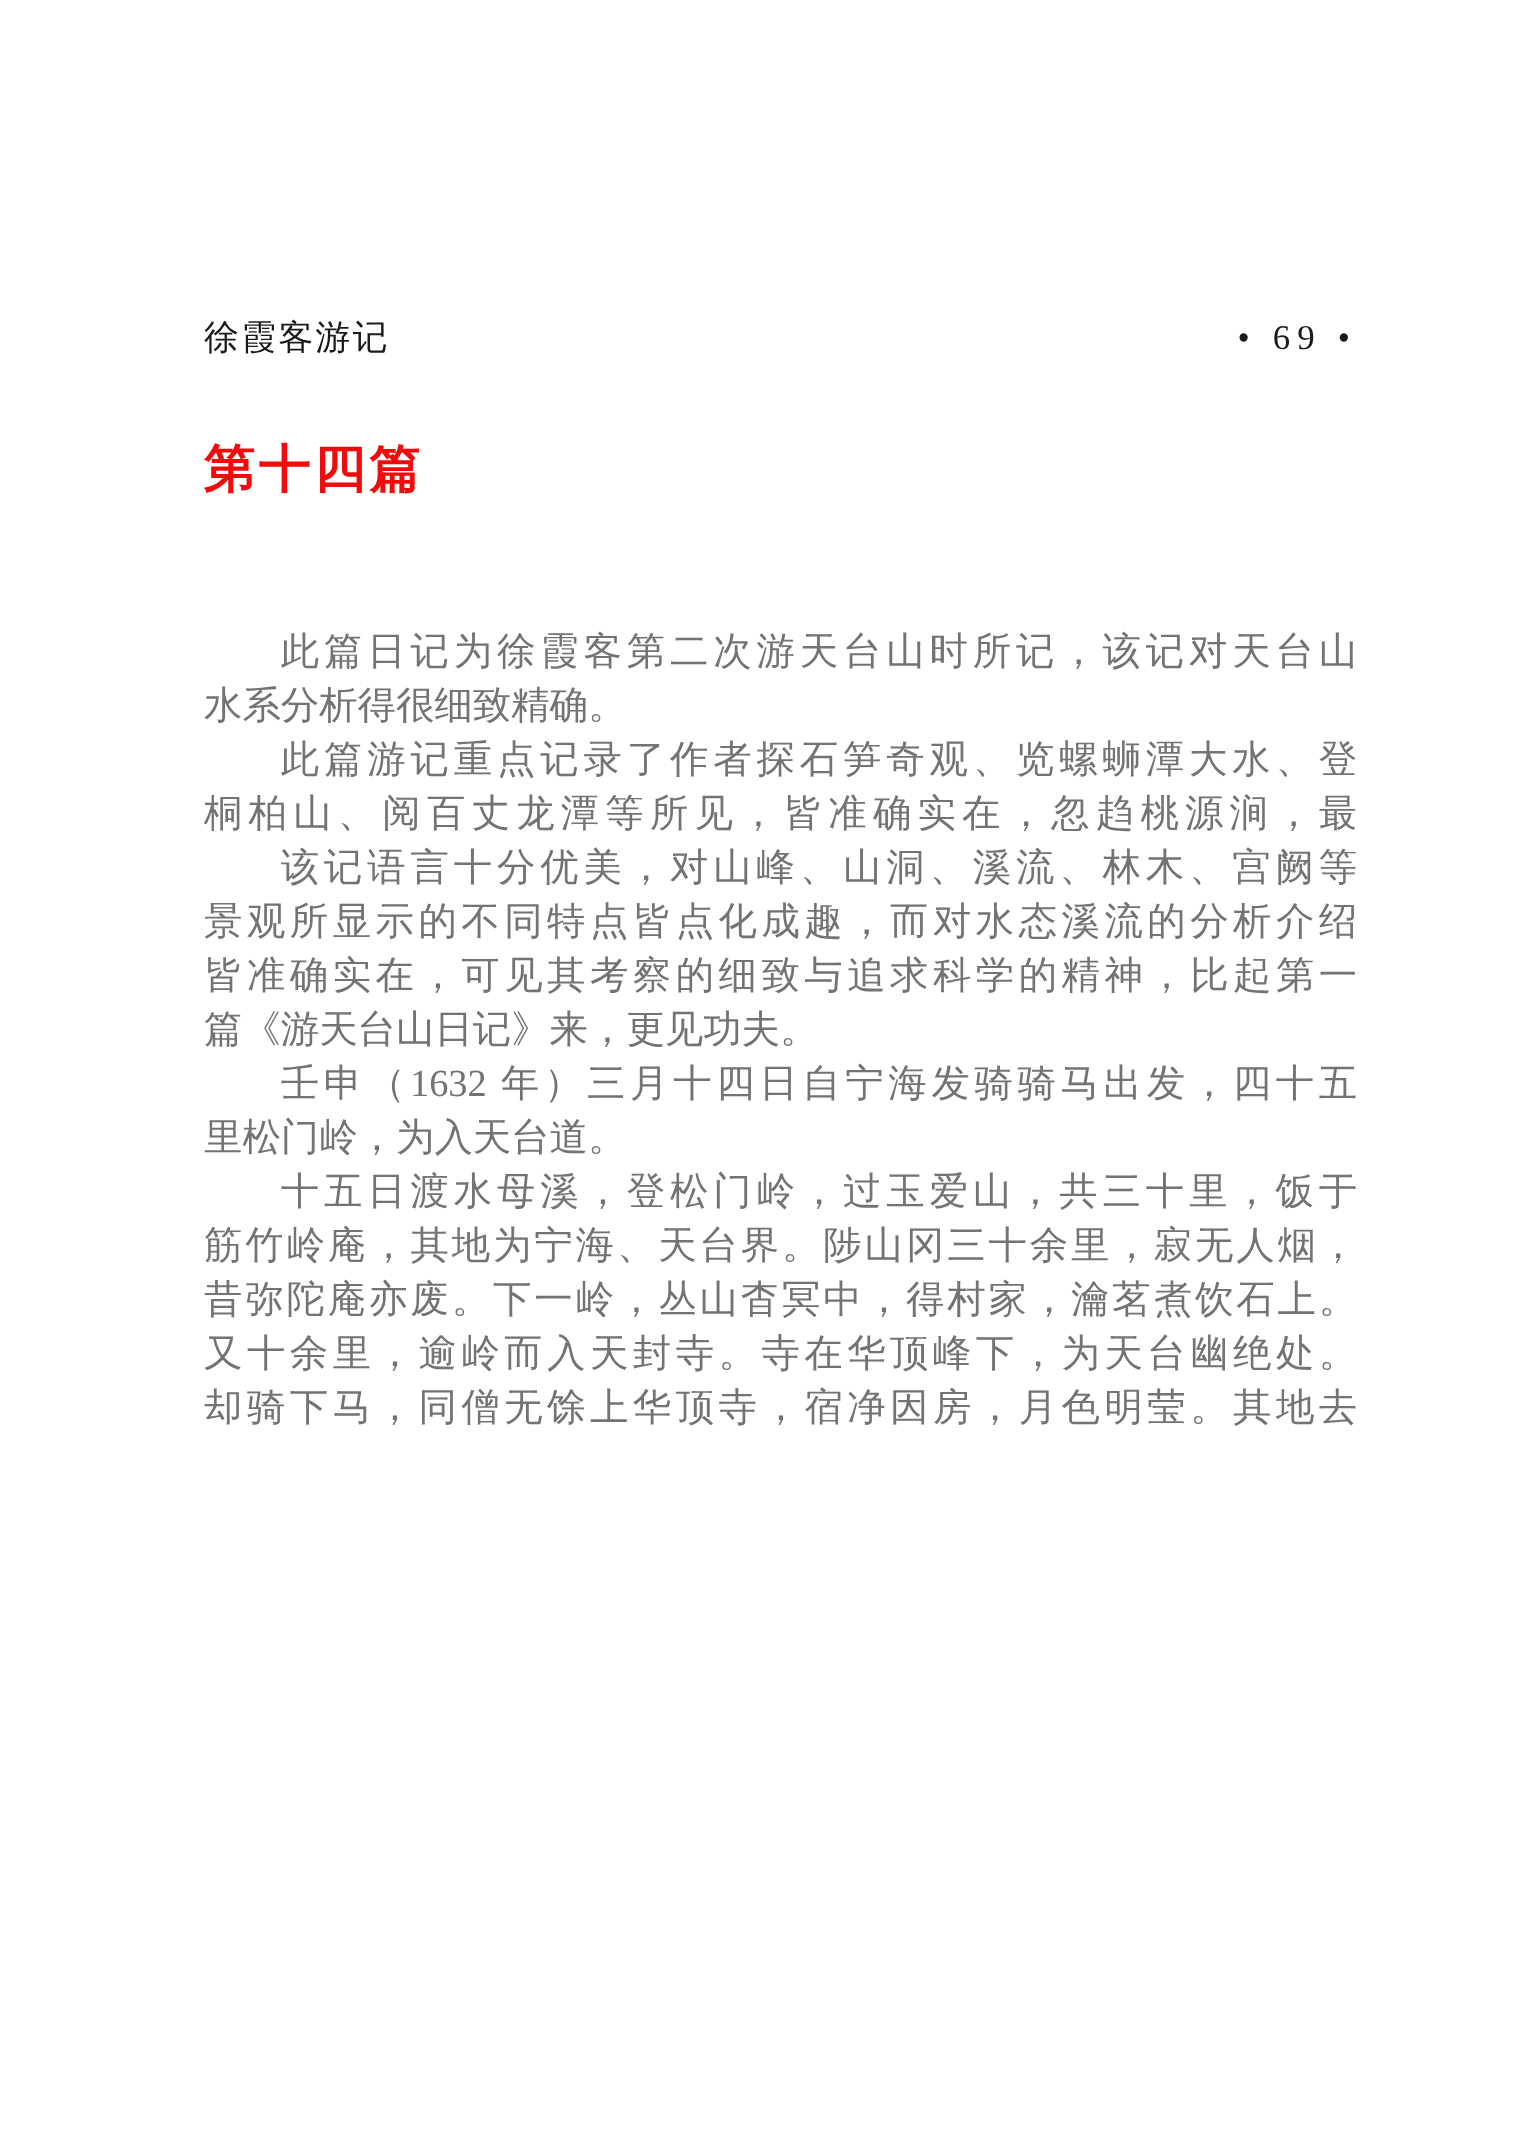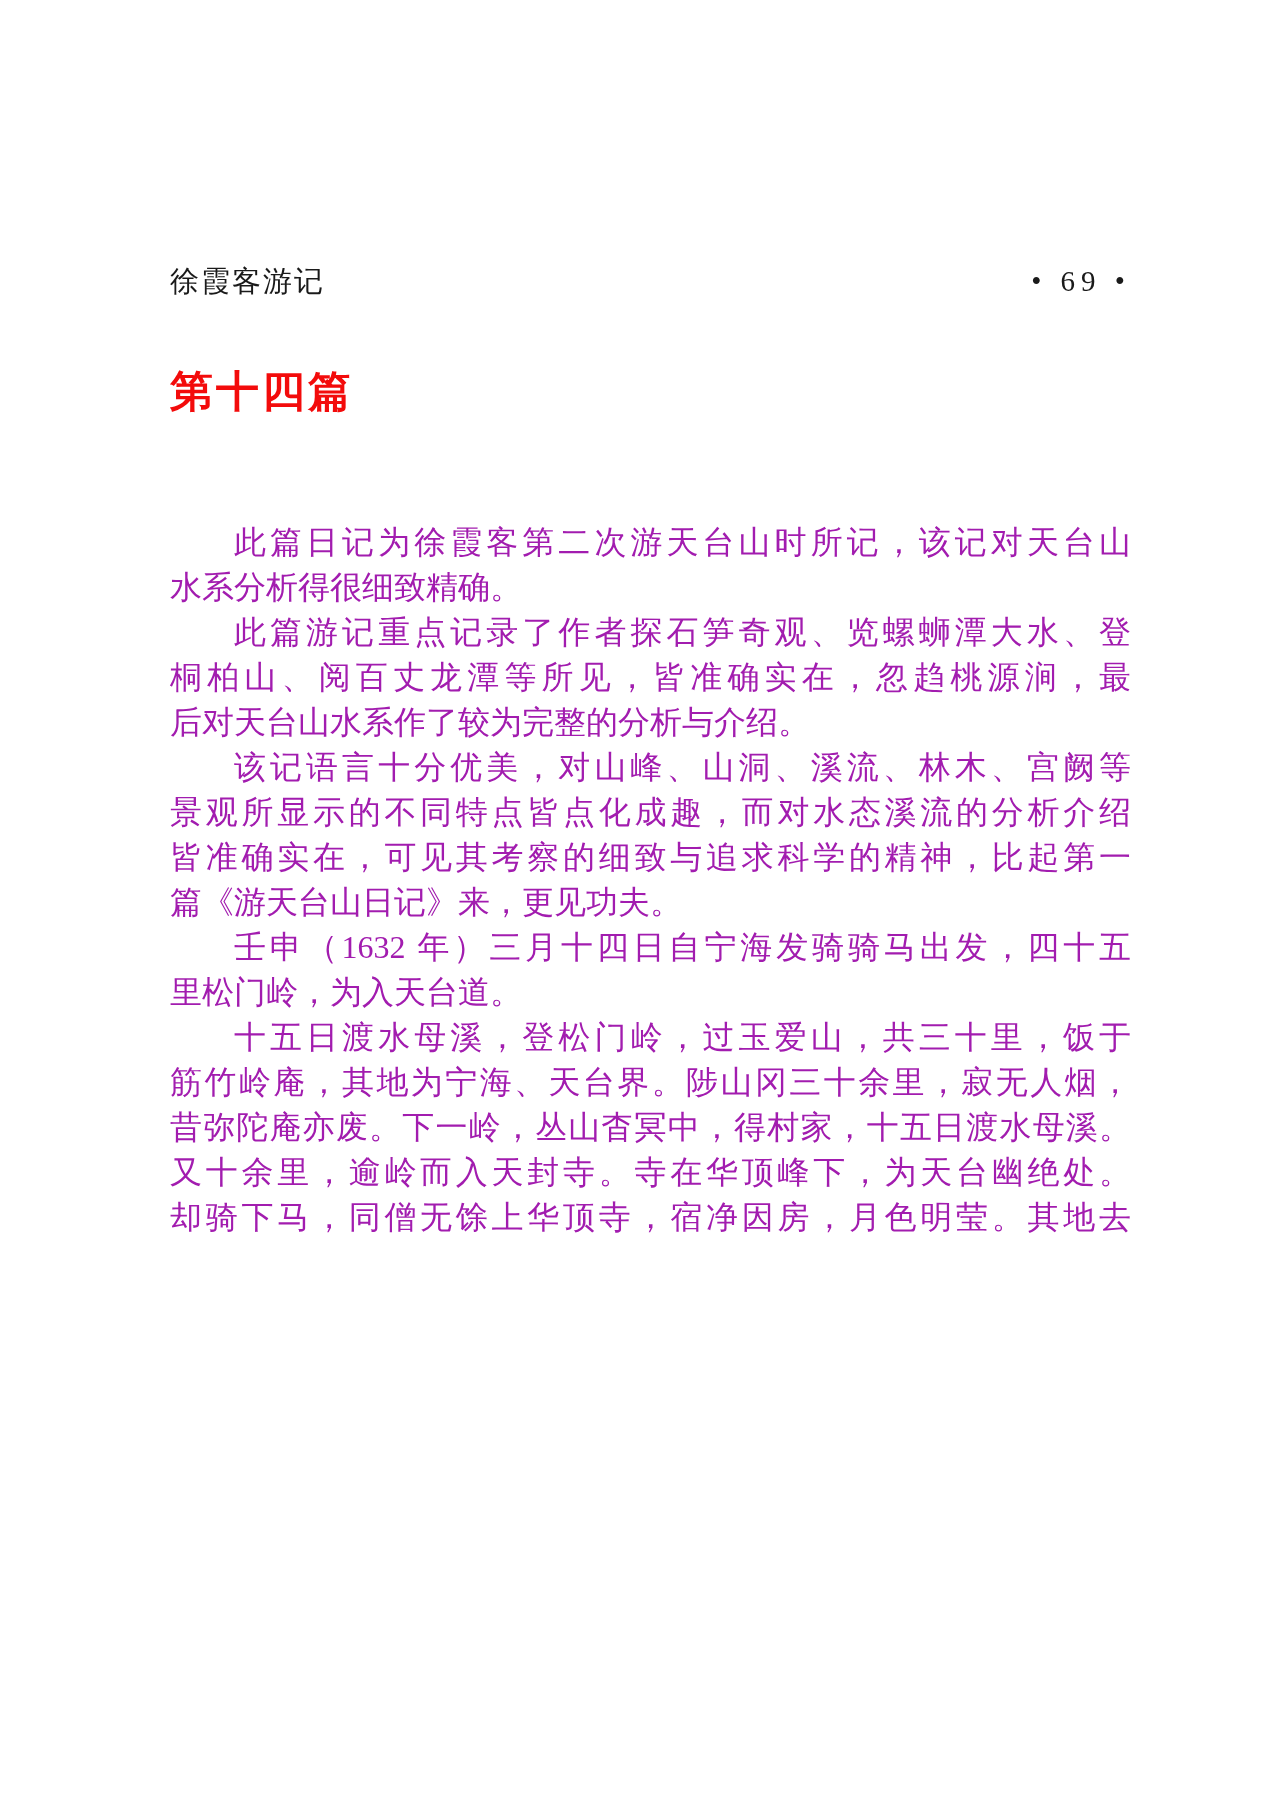--- a/index.html
+++ b/index.html
@@ -45,21 +45,21 @@
     font-family: "Liberation Sans", "DejaVu Sans", sans-serif;
     font-weight: bold;
     font-size: 40px;
     line-height: 48px;
     letter-spacing: 2px;
     color: #f30b0b;
   }
   .body-text {
     margin-top: 104px;
     font-size: 32px;
-    color: #a21caf;
+    color: #737373;
   }
   .para { margin: 0; }
   .line {
     line-height: 45px;
     height: 45px;
     white-space: nowrap;
     text-align: justify;
   }
   .line.full {
     white-space: normal;
@@ -83,37 +83,36 @@
   <div class="body-text">
 
     <div class="para">
       <div class="line full indent">此篇日记为徐霞客第二次游天台山时所记，该记对天台山</div>
       <div class="line">水系分析得很细致精确。</div>
     </div>
 
     <div class="para">
       <div class="line full indent">此篇游记重点记录了作者探石笋奇观、览螺蛳潭大水、登</div>
       <div class="line full">桐柏山、阅百丈龙潭等所见，皆准确实在，忽趋桃源涧，最</div>
-      <div class="line">后对天台山水系作了较为完整的分析与介绍。</div>
     </div>
 
     <div class="para">
       <div class="line full indent">该记语言十分优美，对山峰、山洞、溪流、林木、宫阙等</div>
       <div class="line full">景观所显示的不同特点皆点化成趣，而对水态溪流的分析介绍</div>
       <div class="line full">皆准确实在，可见其考察的细致与追求科学的精神，比起第一</div>
       <div class="line">篇《游天台山日记》来，更见功夫。</div>
     </div>
 
     <div class="para">
       <div class="line full indent">壬申（1632 年）三月十四日自宁海发骑骑马出发，四十五</div>
       <div class="line">里松门岭，为入天台道。</div>
     </div>
 
     <div class="para">
       <div class="line full indent">十五日渡水母溪，登松门岭，过玉爱山，共三十里，饭于</div>
       <div class="line full">筋竹岭庵，其地为宁海、天台界。陟山冈三十余里，寂无人烟，</div>
-      <div class="line full">昔弥陀庵亦废。下一岭，丛山杳冥中，得村家，十五日渡水母溪。</div>
+      <div class="line full">昔弥陀庵亦废。下一岭，丛山杳冥中，得村家，瀹茗煮饮石上。</div>
       <div class="line full">又十余里，逾岭而入天封寺。寺在华顶峰下，为天台幽绝处。</div>
       <div class="line full">却骑下马，同僧无馀上华顶寺，宿净因房，月色明莹。其地去</div>
     </div>
 
   </div>
 </div>
 
 </body></html>

